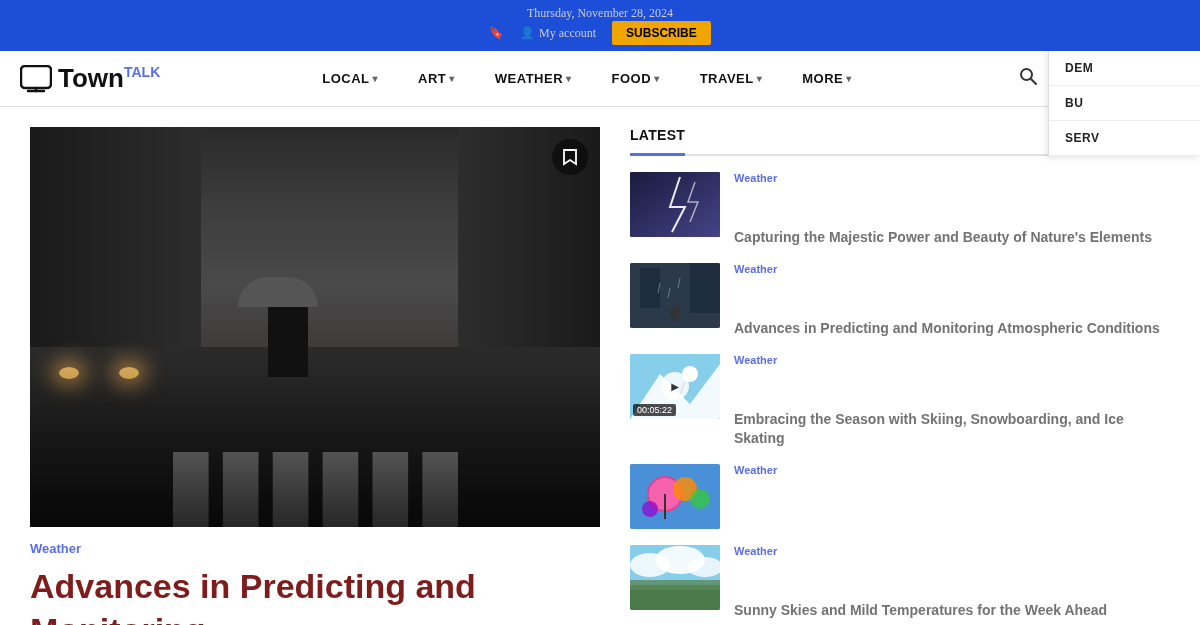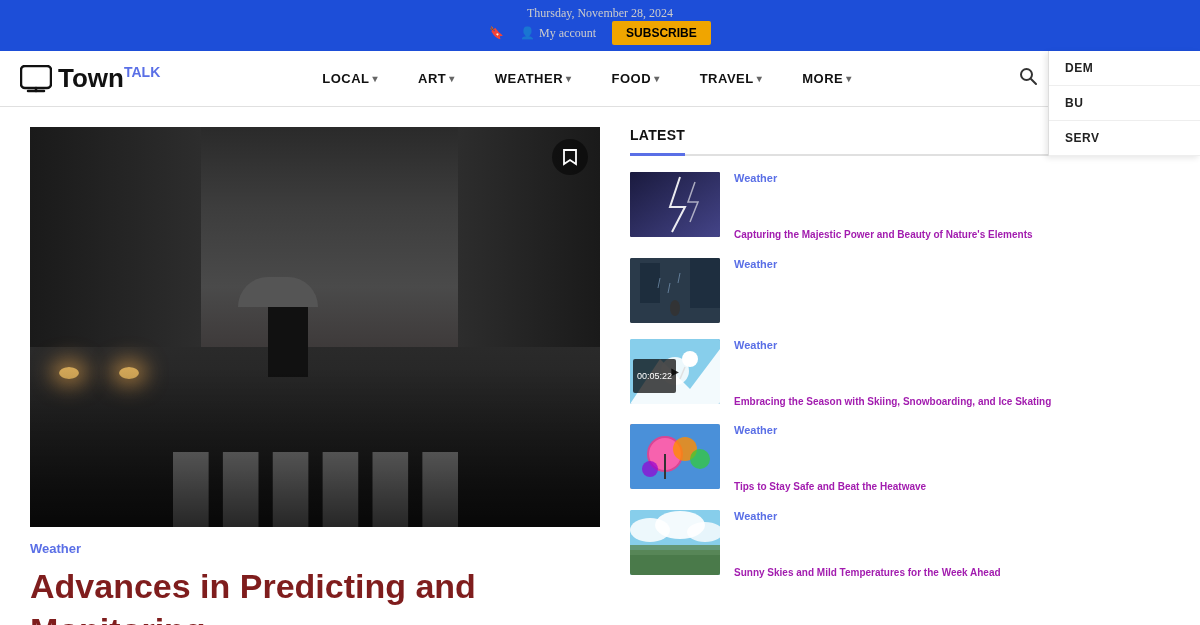--- a/index.html
+++ b/index.html
@@ -332,45 +332,45 @@
       background: rgba(255,255,255,0.85);
       border-radius: 50%;
       display: flex;
       align-items: center;
       justify-content: center;
       font-size: 10px;
       color: #333;
     }
     .video-duration {
       position: absolute;
-      bottom: 11px;
+      bottom: 3px;
       left: 3px;
       background: rgba(0,0,0,0.7);
       color: #fff;
       font-size: 9px;
-      padding: 12px 4px;
+      padding: 1px 4px;
       border-radius: 2px;
       font-family: Arial, sans-serif;
     }
     .article-info {
       flex: 1;
       min-width: 0;
     }
     .article-cat {
       color: #5a6fe6;
       font-size: 11px;
       font-weight: bold;
       font-family: Arial, sans-serif;
       margin-bottom: 4px;
     }
     .article-title {
-      font-size: 10px;
+      font-size: 14px;
       font-weight: bold;
       line-height: 1.35;
-      color: #a21caf;
+      color: #737373;
       font-family: Arial, sans-serif;
       margin-top: 44px;
     }
   </style>
 </head>
 <body>
 
 <div class="top-bar">
   <span>Thursday, November 28, 2024</span>
   <div class="top-bar-right">
@@ -488,20 +488,21 @@
           <rect x="10" y="5" width="20" height="40" fill="#1a2a3a" opacity="0.8"></rect>
           <rect x="60" y="0" width="30" height="50" fill="#1a2a3a" opacity="0.7"></rect>
           <line x1="30" y1="20" x2="28" y2="30" stroke="#88aacc" stroke-width="1" opacity="0.6"></line>
           <line x1="50" y1="15" x2="48" y2="25" stroke="#88aacc" stroke-width="1" opacity="0.6"></line>
           <line x1="40" y1="25" x2="38" y2="35" stroke="#88aacc" stroke-width="1" opacity="0.6"></line>
           <ellipse cx="45" cy="50" rx="5" ry="8" fill="#333" opacity="0.9"></ellipse>
         </svg>
       </div>
       <div class="article-info">
         <div class="article-cat">Weather</div>
+        <div class="article-title">Advances in Predicting and Monitoring Atmospheric Conditions</div>
       </div>
     </div>
 
     <div class="article-item">
       <div class="article-thumb" style="background:linear-gradient(135deg,#87ceeb,#5a9fd4,#2d7ab8); position:relative;">
         <svg width="90" height="65" viewBox="0 0 90 65">
           <rect width="90" height="65" fill="#87ceeb"></rect>
           <polygon points="0,65 30,20 60,50 90,10 90,65" fill="white" opacity="0.9"></polygon>
           <circle cx="60" cy="20" r="8" fill="white"></circle>
           <line x1="55" y1="28" x2="50" y2="40" stroke="#333" stroke-width="1.5"></line>
@@ -522,21 +523,20 @@
           <circle cx="35" cy="30" r="18" fill="#e83e8c" opacity="0.9"></circle>
           <circle cx="35" cy="30" r="16" fill="#ff69b4" opacity="0.8"></circle>
           <line x1="35" y1="30" x2="35" y2="55" stroke="#333" stroke-width="2"></line>
           <circle cx="55" cy="25" r="12" fill="#ff8c00" opacity="0.8"></circle>
           <circle cx="70" cy="35" r="10" fill="#32cd32" opacity="0.7"></circle>
           <circle cx="20" cy="45" r="8" fill="#9400d3" opacity="0.7"></circle>
         </svg>
       </div>
       <div class="article-info">
         <div class="article-cat">Weather</div>
-        <div class="article-title">Tips to Stay Safe and Beat the Heatwave</div>
       </div>
     </div>
 
     <div class="article-item">
       <div class="article-thumb" style="background:linear-gradient(135deg,#87ceeb,#c8e6f0,#6fa8d4,#2d5a3d);">
         <svg width="90" height="65" viewBox="0 0 90 65">
           <rect width="90" height="65" fill="#87ceeb"></rect>
           <rect x="0" y="40" width="90" height="25" fill="#4a7a4a"></rect>
           <rect x="0" y="35" width="90" height="10" fill="#5a8a5a" opacity="0.8"></rect>
           <ellipse cx="20" cy="20" rx="20" ry="12" fill="white" opacity="0.85"></ellipse>

